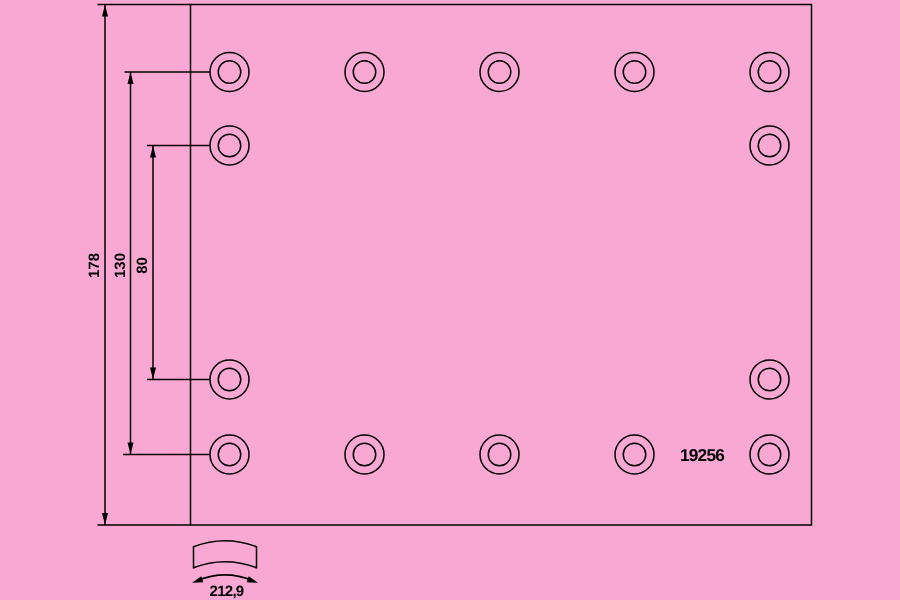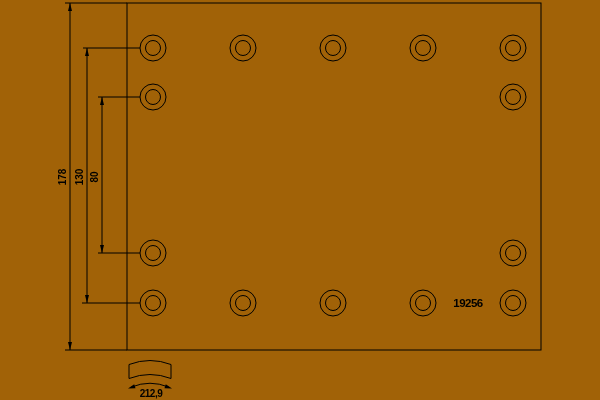--- a/index.html
+++ b/index.html
@@ -4,21 +4,21 @@
 <style>
   html, body {
     margin: 0;
     padding: 0;
     background: #ffffff;
   }
   .canvas {
     position: relative;
     width: 600px;
     height: 400px;
-    background: #a16207;
+    background: #f9a8d4;
     overflow: hidden;
   }
   svg {
     display: block;
   }
   .dim-label {
     font-family: "Liberation Sans", sans-serif;
     font-size: 10px;
     font-weight: bold;
     fill: #000000;

